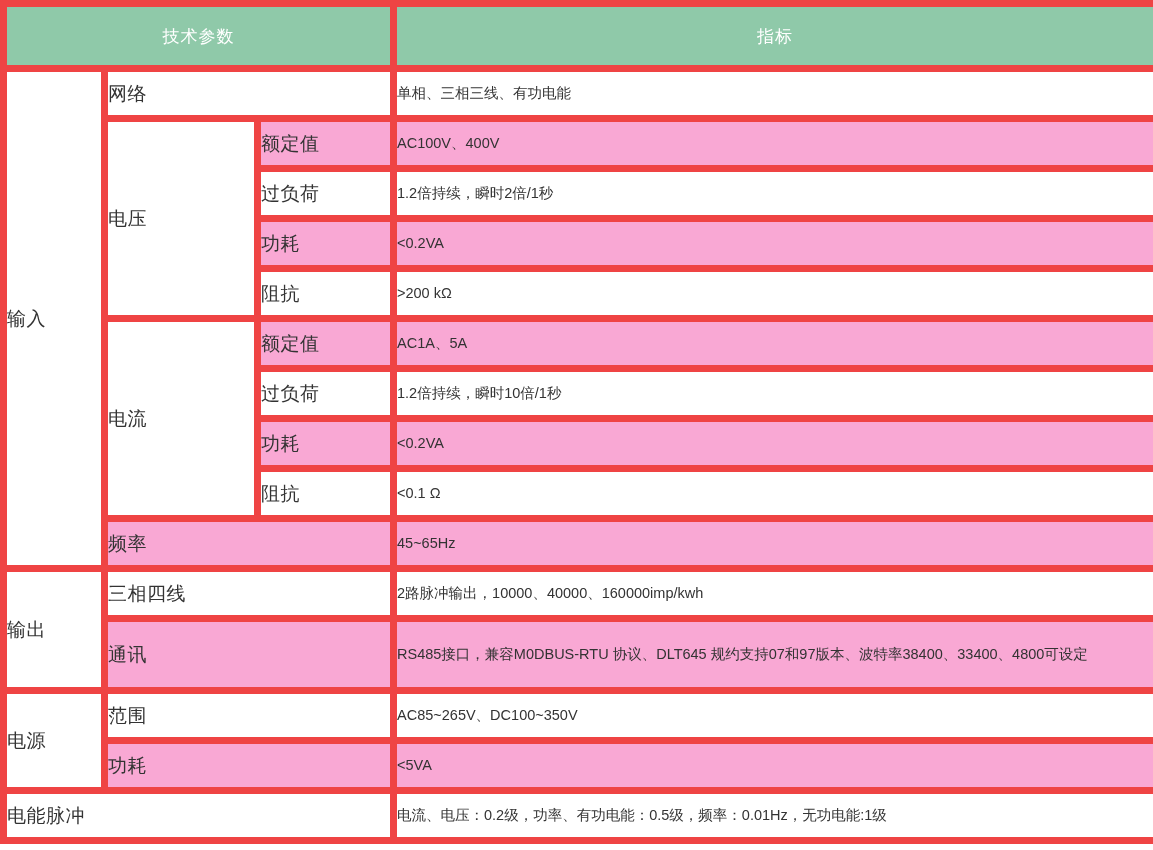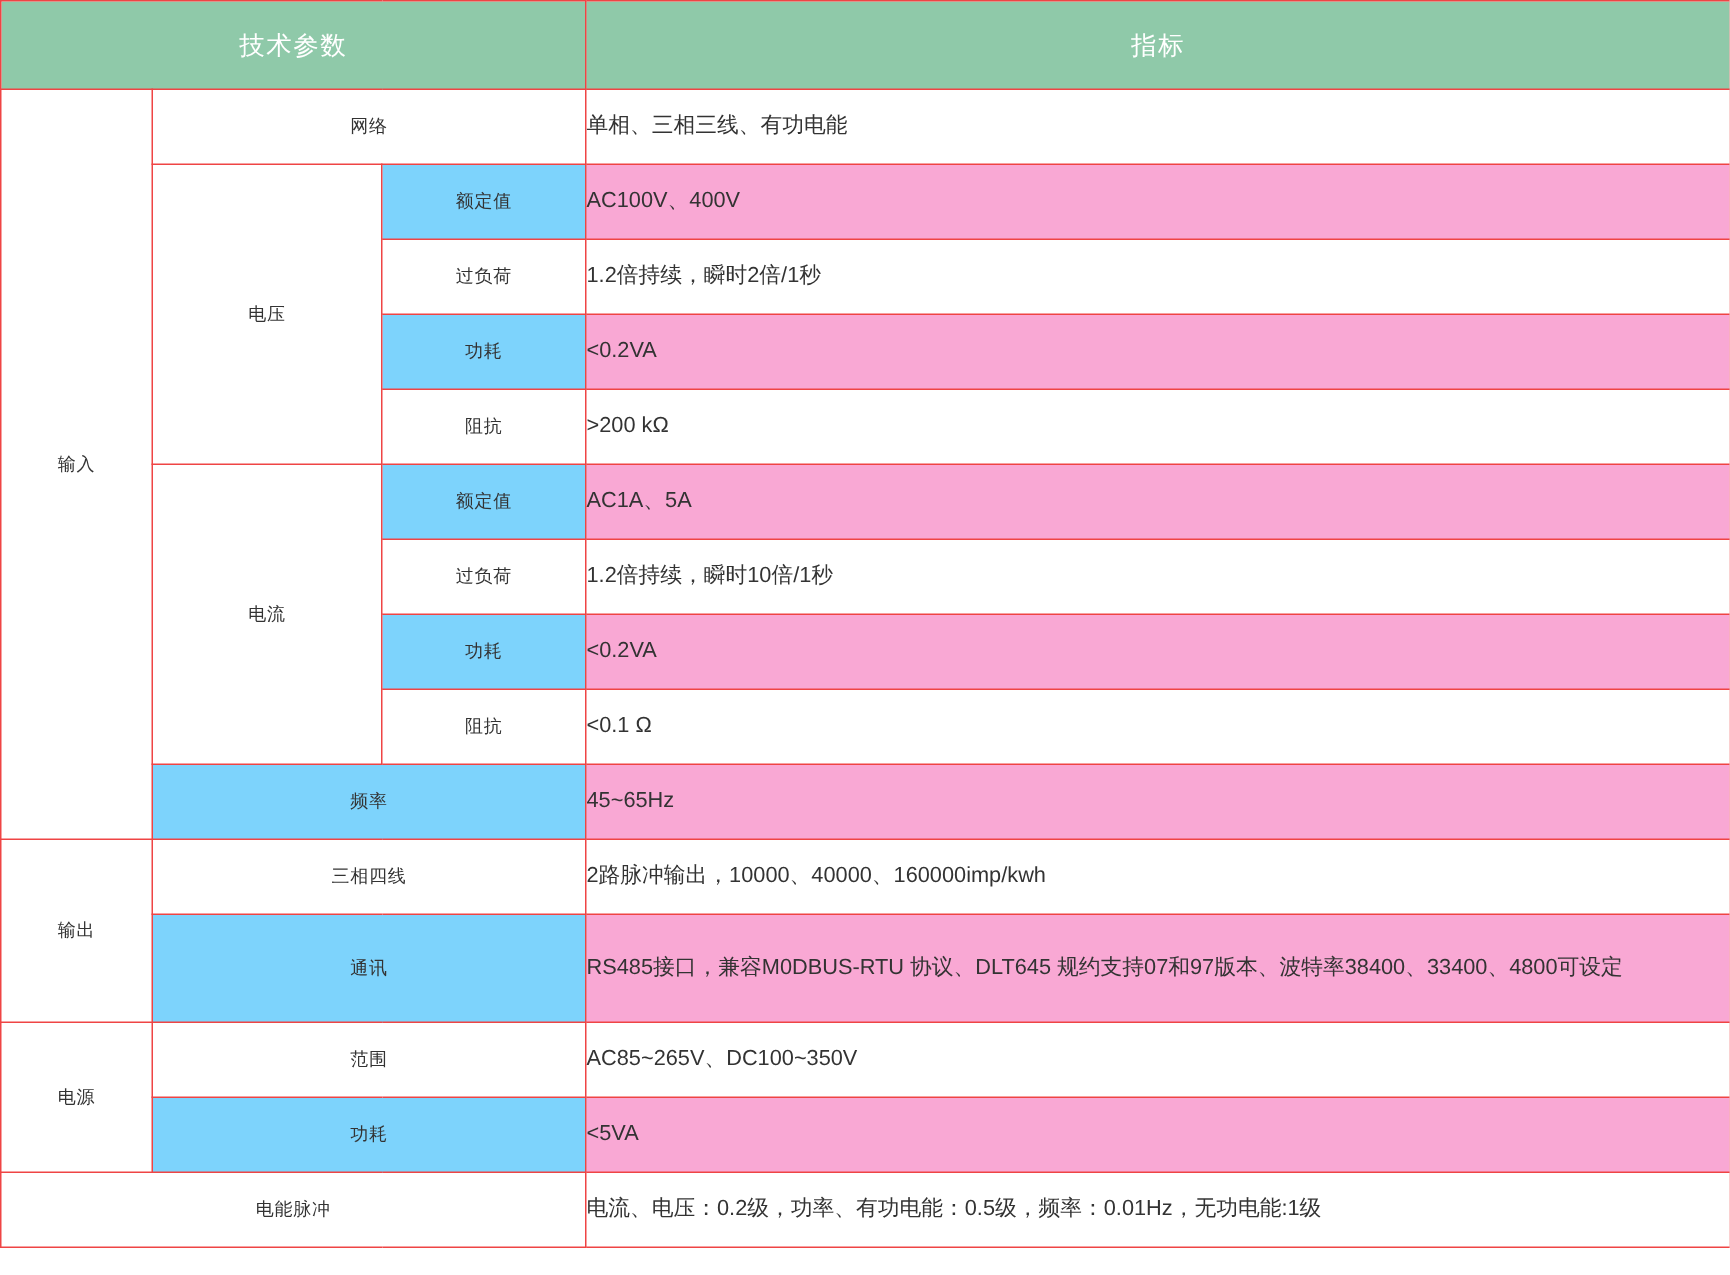--- a/index.html
+++ b/index.html
@@ -13,49 +13,49 @@
     font-family: "Liberation Sans", "DejaVu Sans", sans-serif;
     color: #333333;
     overflow: hidden;
   }
   table.spec {
     border-collapse: collapse;
     width: 1153px;
     table-layout: fixed;
   }
   table.spec td, table.spec th {
-    border: 1px solid #ef4444;
+    border: 7px solid #ef4444;
     padding: 0;
     vertical-align: middle;
   }
   th.hdr {
     background: #8fc9a9;
     color: #ffffff;
     font-size: 17px;
     font-weight: normal;
     text-align: center;
     height: 58px;
     letter-spacing: 1px;
   }
   
   col.c1 { width: 101px; }
   col.c2 { width: 153px; }
   col.c3 { width: 136px; }
   col.c4 { width: 763px; }
 
   td.lbl {
-    text-align: center;
-    font-size: 12px;
+    text-align: left;
+    font-size: 19px;
     color: #333;
     background: #ffffff;
     letter-spacing: 0.5px;
     margin-top: 40px;
   }
   td.lbl.alt {
-    background: #7dd3fc;
+    background: #f9a8d4;
   }
   td.val {
     text-align: left;
     font-size: 14.5px;
     color: #333;
     padding: 10px 0 10px 24px;
     background: #ffffff;
     line-height: 1.55;
   }
   td.val.alt {

